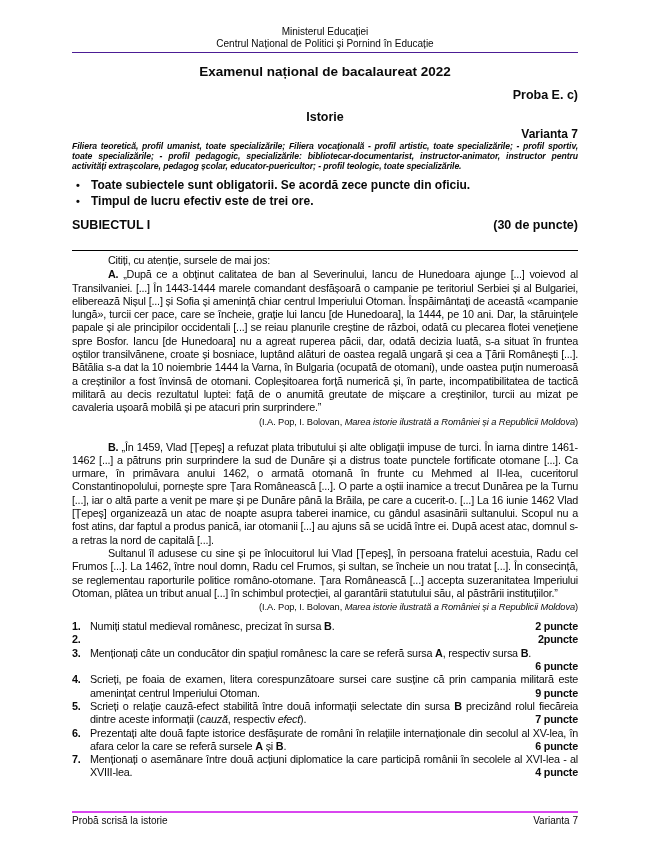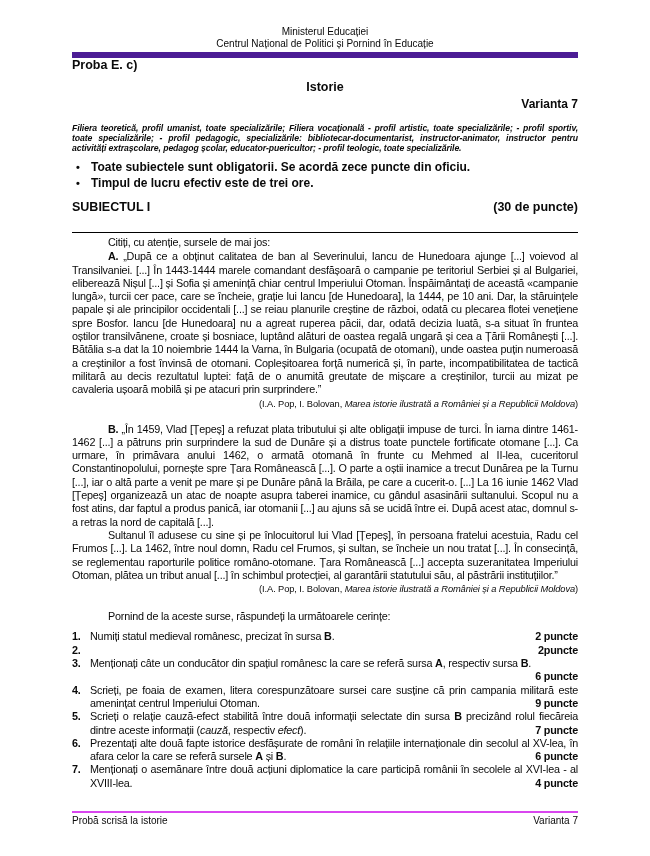--- a/index.html
+++ b/index.html
@@ -11,31 +11,31 @@
     color:#0a0a0a;
     margin:0 auto;
     overflow:hidden;
   }
   .content{position:absolute;left:72px;width:506px;top:0;}
   
   .doc-header{
     padding-top:26px;
     text-align:center;
     font-size:10px;line-height:12px;
-    border-bottom:6px solid #4c1d95;
+    border-bottom:1px solid #4c1d95;
     padding-bottom:2px;
   }
   
   .exam-title{margin-top:11px;text-align:center;font-weight:bold;font-size:13.5px;}
-  .proba-title{text-align:left;font-weight:bold;font-size:12.5px;}
+  .proba-title{margin-top:9px;text-align:right;font-weight:bold;font-size:12.5px;}
   .subject-title{margin-top:8px;text-align:center;font-weight:bold;font-size:12.5px;}
   .variant-line{margin-top:3px;text-align:right;font-weight:bold;font-size:12px;}
   
   .eligibility{
-    margin-top:12px;
+    margin-top:0;
     font-size:8.7px;line-height:10px;
     font-weight:bold;font-style:italic;
     text-align:justify;
     letter-spacing:-0.1px;
   }
   
   .instructions{margin-top:6px;font-weight:bold;font-size:12px;line-height:16px;}
   .instr-row{display:flex;}
   .instr-bullet{width:15px;flex:none;padding-left:4px;font-size:11px;}
   .instr-text{flex:1;}
@@ -79,20 +79,21 @@
 <body>
 
 <div class="page">
   <div class="content">
 
     <div class="doc-header">
       <div>Ministerul Educației</div>
       <div>Centrul Național de Politici și Pornind în Educație</div>
     </div>
 
+    <div class="exam-title">Examenul național de bacalaureat 2022</div>
     <div class="proba-title">Proba E. c)</div>
     <div class="subject-title">Istorie</div>
     <div class="variant-line">Varianta 7</div>
 
     <div class="eligibility">Filiera teoretică, profil umanist, toate specializările; Filiera vocațională - profil artistic, toate specializările; - profil sportiv, toate specializările; - profil pedagogic, specializările: bibliotecar-documentarist, instructor-animator, instructor pentru activități extrașcolare, pedagog școlar, educator-puericultor; - profil teologic, toate specializările.</div>
 
     <div class="instructions" id="instructions-list">
   <div class="instr-row">
     <span class="instr-bullet">•</span>
     <span class="instr-text">Toate subiectele sunt obligatorii. Se acordă zece puncte din oficiu.</span>
@@ -111,21 +112,20 @@
 
     <div class="bodytext intro-line">Citiți, cu atenție, sursele de mai jos:</div>
 
     <div class="bodytext source-par first"><b>A.</b> „După ce a obținut calitatea de ban al Severinului, Iancu de Hunedoara ajunge [...] voievod al Transilvaniei. [...] În 1443-1444 marele comandant desfășoară o campanie pe teritoriul Serbiei și al Bulgariei, eliberează Nișul [...] și Sofia și amenință chiar centrul Imperiului Otoman. Înspăimântați de această «campanie lungă», turcii cer pace, care se încheie, grație lui Iancu [de Hunedoara], la 1444, pe 10 ani. Dar, la stăruințele papale și ale principilor occidentali [...] se reiau planurile creștine de război, odată cu plecarea flotei venețiene spre Bosfor. Iancu [de Hunedoara] nu a agreat ruperea păcii, dar, odată decizia luată, s-a situat în fruntea oștilor transilvănene, croate și bosniace, luptând alături de oastea regală ungară și cea a Țării Românești [...]. Bătălia s-a dat la 10 noiembrie 1444 la Varna, în Bulgaria (ocupată de otomani), unde oastea puțin numeroasă a creștinilor a fost învinsă de otomani. Copleșitoarea forță numerică și, în parte, incompatibilitatea de tactică militară au decis rezultatul luptei: față de o anumită greutate de mișcare a creștinilor, turcii au mizat pe cavaleria ușoară mobilă și pe atacuri prin surprindere.”</div>
     <div class="citation">(I.A. Pop, I. Bolovan, <i>Marea istorie ilustrată a României și a Republicii Moldova</i>)</div>
 
     <div class="bodytext source-par gap-before-b"><b>B.</b> „În 1459, Vlad [Țepeș] a refuzat plata tributului și alte obligații impuse de turci. În iarna dintre 1461-1462 [...] a pătruns prin surprindere la sud de Dunăre și a distrus toate punctele fortificate otomane [...]. Ca urmare, în primăvara anului 1462, o armată otomană în frunte cu Mehmed al II-lea, cuceritorul Constantinopolului, pornește spre Țara Românească [...]. O parte a oștii inamice a trecut Dunărea pe la Turnu [...], iar o altă parte a venit pe mare și pe Dunăre până la Brăila, pe care a cucerit-o. [...] La 16 iunie 1462 Vlad [Țepeș] organizează un atac de noapte asupra taberei inamice, cu gândul asasinării sultanului. Scopul nu a fost atins, dar faptul a produs panică, iar otomanii [...] au ajuns să se ucidă între ei. După acest atac, domnul s-a retras la nord de capitală [...].</div>
     <div class="bodytext source-par">Sultanul îl adusese cu sine și pe înlocuitorul lui Vlad [Țepeș], în persoana fratelui acestuia, Radu cel Frumos [...]. La 1462, între noul domn, Radu cel Frumos, și sultan, se încheie un nou tratat [...]. În consecință, se reglementau raporturile politice româno-otomane. Țara Românească [...] accepta suzeranitatea Imperiului Otoman, plătea un tribut anual [...] în schimbul protecției, al garantării statutului său, al păstrării instituțiilor.”</div>
     <div class="citation">(I.A. Pop, I. Bolovan, <i>Marea istorie ilustrată a României și a Republicii Moldova</i>)</div>
 
-    <div class="bodytext requirements-intro">Pornind de la aceste surse, răspundeți la următoarele cerințe:</div>
 
     <div class="questions bodytext" id="questions-list">
   <div class="q-row">
     <span class="q-num">1.</span>
     <span class="q-body"><span class="q-text">Numiți statul medieval românesc, precizat în sursa <b>B</b>. </span><span class="q-points">2 puncte</span></span>
   </div>
 
   <div class="q-row">
     <span class="q-num">2.</span>
     <span class="q-body"><span class="q-points">2puncte</span></span>

